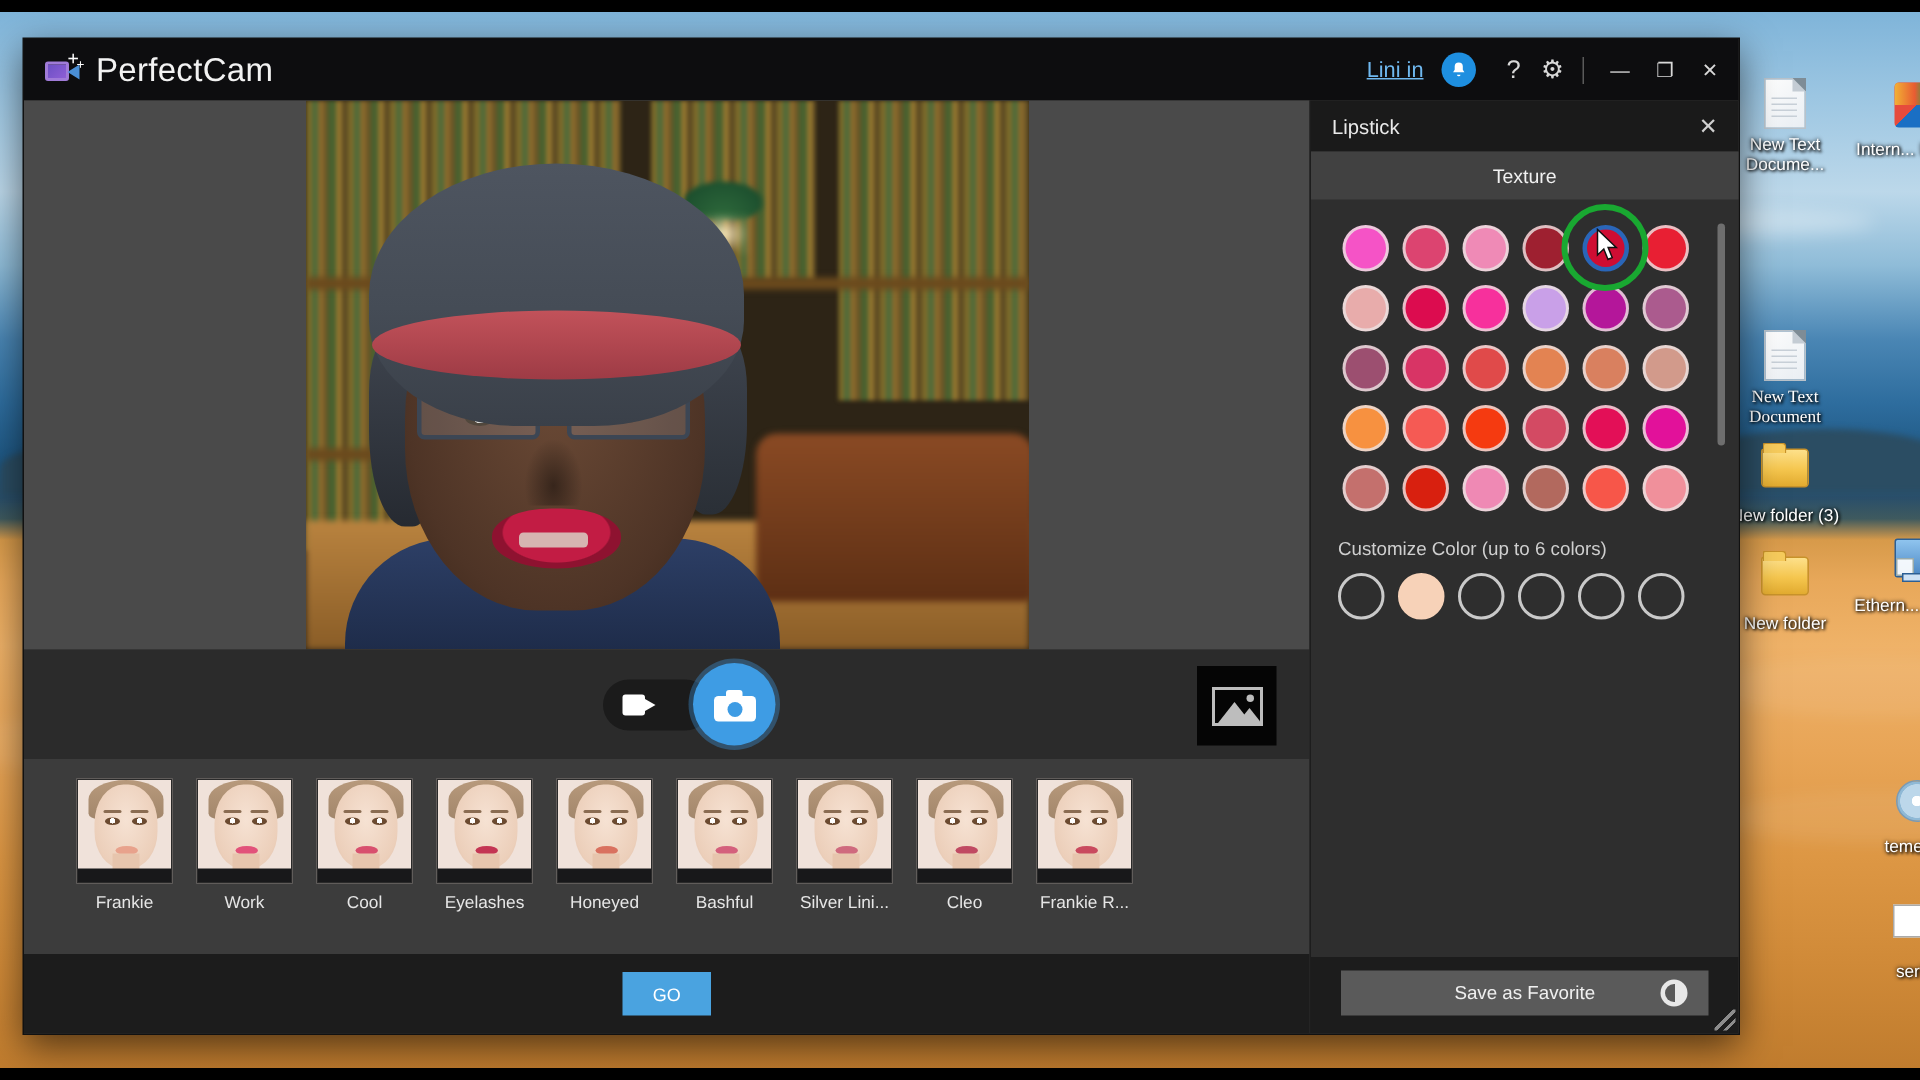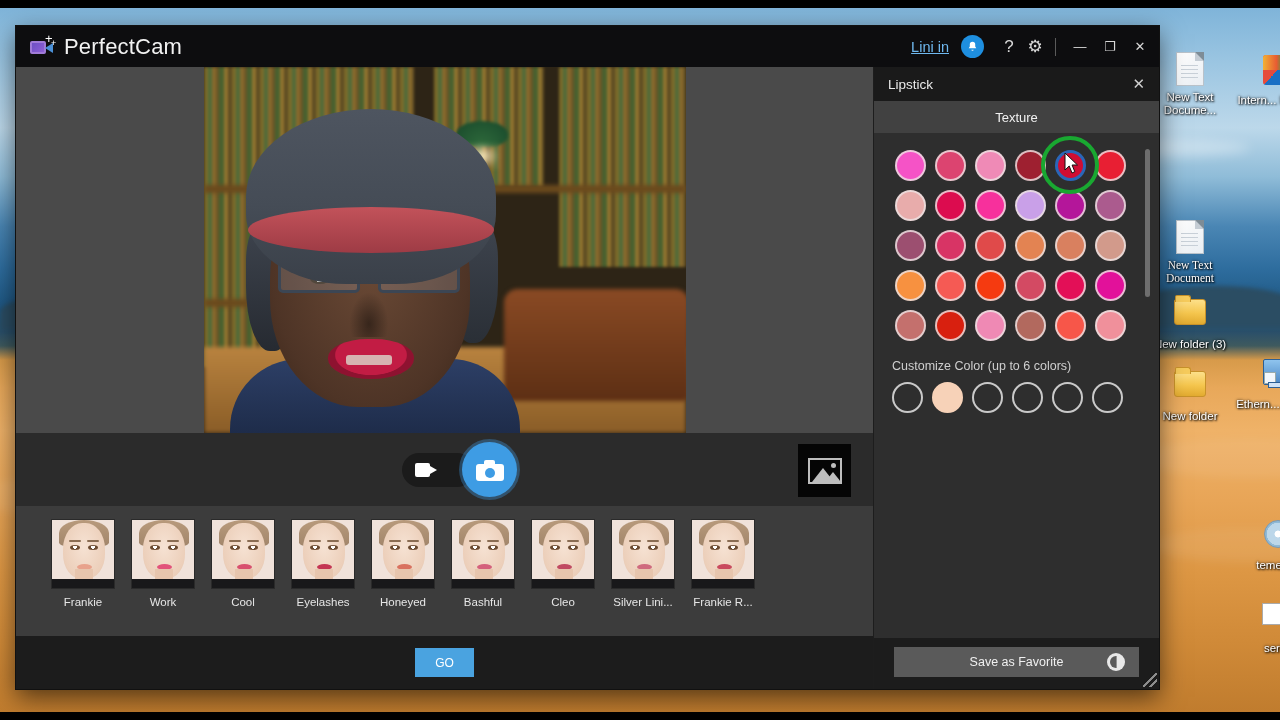--- a/index.html
+++ b/index.html
@@ -721,39 +721,39 @@
             <div class="plabel">Bashful</div>
           </div>
           <div class="preset">
             <div class="thumb">
               <span class="pf-hair"></span>
                 <span class="pf-face"></span>
               <span class="pf-brow" style="left:17px; top:20px;"></span>
                 <span class="pf-brow" style="left:35px; top:20px;"></span>
               <span class="pf-eye" style="left:18px; top:25px;"></span>
                 <span class="pf-eye" style="left:36px; top:25px;"></span>
-              <span class="pf-lip" style="background:#c04a62"></span>
+              <span class="pf-lip" style="background:#cf6a7e"></span>
               <span class="pf-neck"></span>
                 <span class="pf-body"></span>
             </div>
-            <div class="plabel">Cleo</div>
+            <div class="plabel">Silver Lini...</div>
           </div>
           <div class="preset">
             <div class="thumb">
               <span class="pf-hair"></span>
                 <span class="pf-face"></span>
               <span class="pf-brow" style="left:17px; top:20px;"></span>
                 <span class="pf-brow" style="left:35px; top:20px;"></span>
               <span class="pf-eye" style="left:18px; top:25px;"></span>
                 <span class="pf-eye" style="left:36px; top:25px;"></span>
-              <span class="pf-lip" style="background:#cf6a7e"></span>
+              <span class="pf-lip" style="background:#c04a62"></span>
               <span class="pf-neck"></span>
                 <span class="pf-body"></span>
             </div>
-            <div class="plabel">Silver Lini...</div>
+            <div class="plabel">Cleo</div>
           </div>
           <div class="preset">
             <div class="thumb">
               <span class="pf-hair"></span>
                 <span class="pf-face"></span>
               <span class="pf-brow" style="left:17px; top:20px;"></span>
                 <span class="pf-brow" style="left:35px; top:20px;"></span>
               <span class="pf-eye" style="left:18px; top:25px;"></span>
                 <span class="pf-eye" style="left:36px; top:25px;"></span>
               <span class="pf-lip" style="background:#c94a5e"></span>

